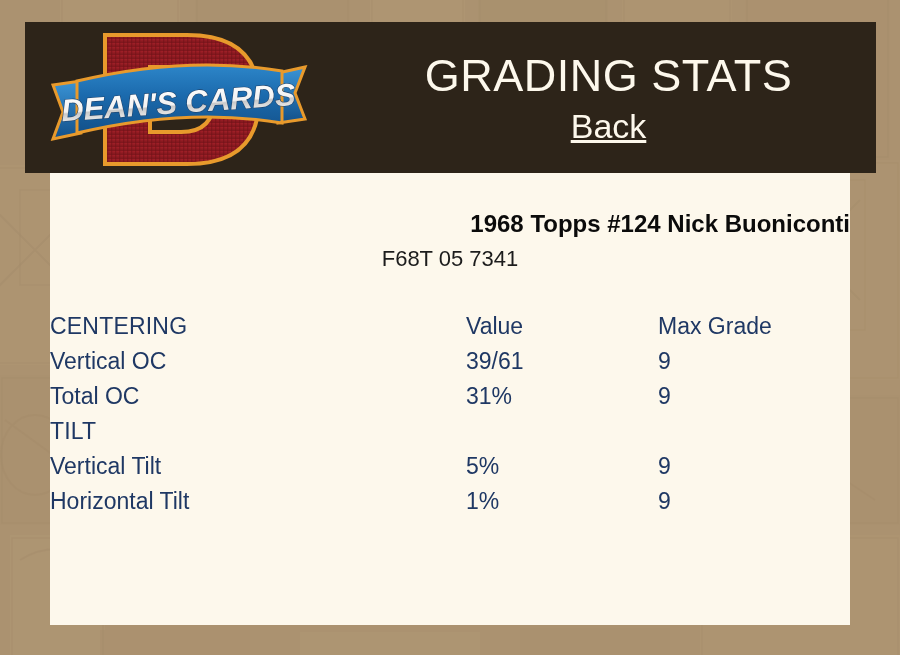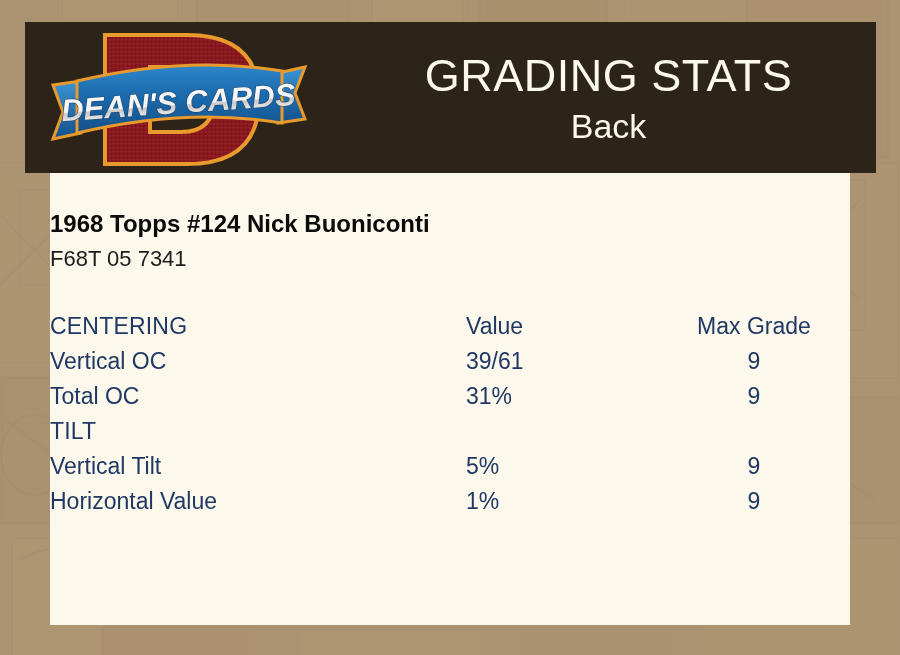--- a/index.html
+++ b/index.html
@@ -63,43 +63,44 @@
     letter-spacing: 0.5px;
     white-space: nowrap;
   }
   .header-subtitle {
     color: #fdf8ec;
     font-size: 34px;
     line-height: 42px;
     font-weight: 400;
     margin-top: 2px;
     white-space: nowrap;
+    text-decoration: underline;
   }
   
   .content-panel {
     position: absolute;
     left: 50px;
     top: 173px;
     width: 800px;
     height: 452px;
     background: #fdf8ec;
   }
   .card-title {
     margin: 0;
     padding-top: 36px;
-    text-align: left;
+    text-align: right;
     color: #0b0b0b;
     font-size: 24px;
     font-weight: bold;
     line-height: 30px;
   }
   .card-serial {
     margin: 0;
     padding-top: 6px;
-    text-align: left;
+    text-align: center;
     color: #1c1c1c;
     font-size: 22px;
     font-weight: 400;
     line-height: 28px;
   }
   
   .stats-table {
     margin: 0;
     padding: 0;
     width: 100%;
@@ -110,21 +111,21 @@
   .stats-table td, .stats-table th {
     padding: 0;
     border: 0;
     height: 35px;
     vertical-align: middle;
     font-size: 23px;
     font-weight: 400;
   }
   .col-label  { width: 390px; text-align: left; padding-left: 103px; box-sizing: border-box; }
   .col-value  { width: 180px; text-align: left; }
-  .col-grade  { width: 180px; text-align: center; }
+  .col-grade  { width: 180px; }
   .hdr { font-weight: bold; }
   .hdr-value, .hdr-grade { font-weight: bold; }
   .section-head {
     font-weight: bold;
     padding-left: 103px;
     letter-spacing: 0.2px;
     margin-left: 48px;
   }
   .row-label {
     padding-left: 155px;
@@ -273,20 +274,20 @@
           <td class="col-value"></td>
           <td class="col-grade"></td>
         </tr>
 
         <tr>
           <td class="col-label row-label">Vertical Tilt</td>
           <td class="col-value">5%</td>
           <td class="col-grade">9</td>
         </tr>
         <tr>
-          <td class="col-label row-label">Horizontal Value</td>
+          <td class="col-label row-label">Horizontal Tilt</td>
           <td class="col-value">1%</td>
           <td class="col-grade">9</td>
         </tr>
       </tbody>
     </table>
   </div>
 </div>
 
 </body></html>

